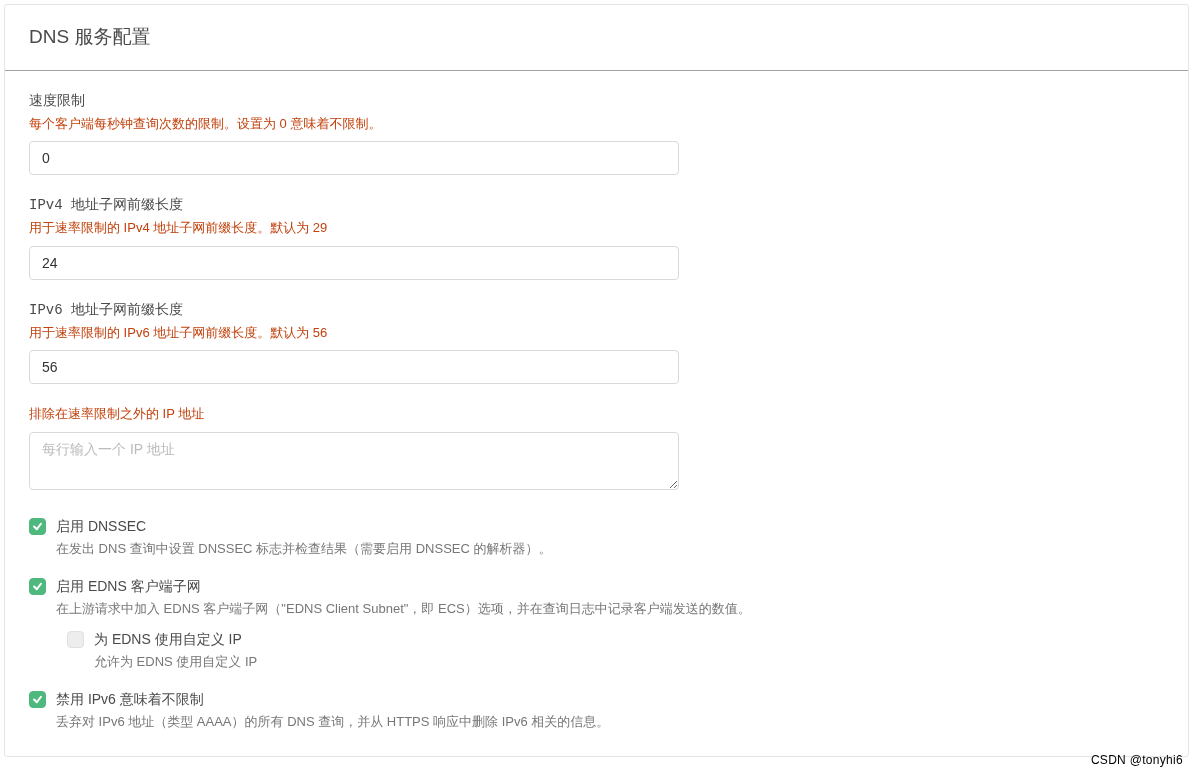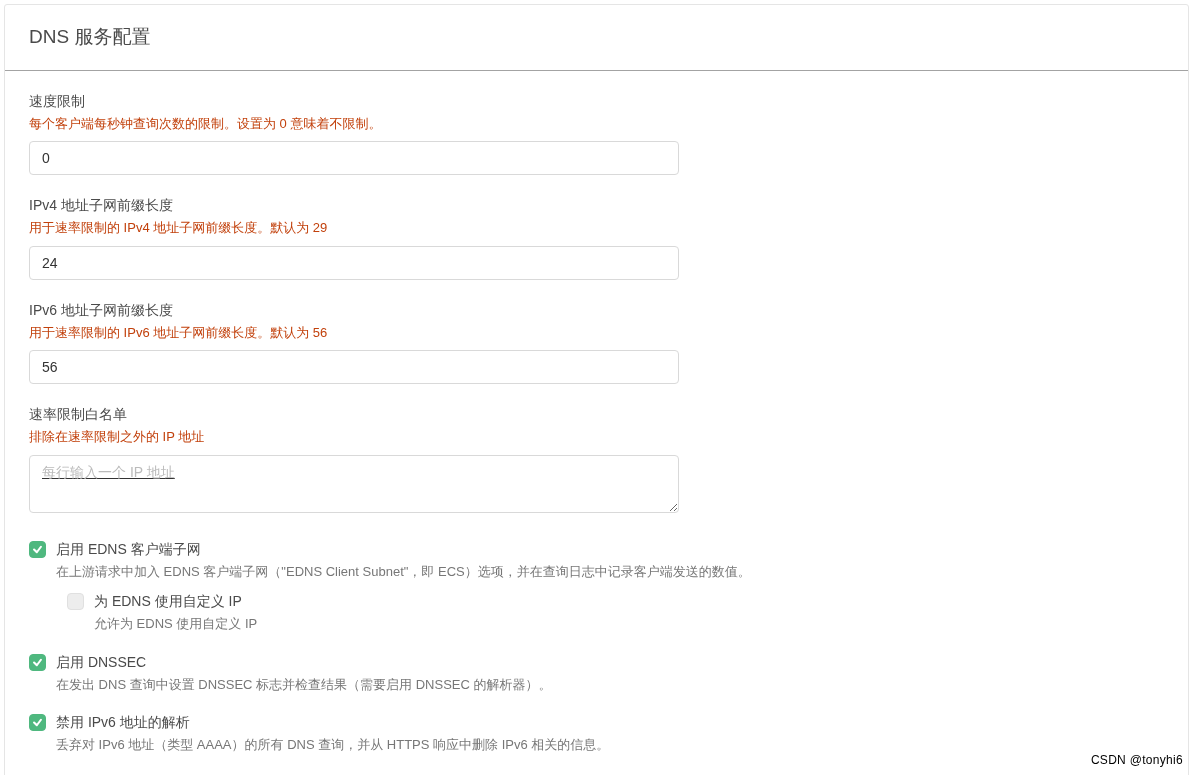--- a/index.html
+++ b/index.html
@@ -34,20 +34,21 @@
     }
     .form-group {
       margin-bottom: 20px;
     }
     .form-label {
       display: block;
       font-size: 14px;
       color: #4a4a4a;
       margin-bottom: 2px;
       font-weight: 500;
+      font-family: Liberation Mono, monospace;
     }
     .form-desc {
       display: block;
       font-size: 13px;
       color: #c2410c;
       margin-bottom: 8px;
     }
     .form-control {
       width: 650px;
       padding: 8px 12px;
@@ -62,21 +63,20 @@
       width: 650px;
       min-height: 58px;
       padding: 8px 12px;
       font-size: 14px;
       color: #333;
       border: 1px solid #d9d9d9;
       border-radius: 4px;
       resize: vertical;
       font-family: inherit;
       outline: none;
-      text-decoration: underline;
     }
     .form-textarea::placeholder {
       color: #bbb;
     }
     .checkbox-group {
       margin-bottom: 18px;
     }
     .checkbox-row {
       display: flex;
       align-items: flex-start;
@@ -159,23 +159,36 @@
       <input type="text" class="form-control" value="24" style="">
     </div>
 
     <div class="form-group">
       <label class="form-label">IPv6 地址子网前缀长度</label>
       <span class="form-desc">用于速率限制的 IPv6 地址子网前缀长度。默认为 56</span>
       <input type="text" class="form-control" value="56" style="">
     </div>
 
     <div class="form-group">
-      <label class="form-label">速率限制白名单</label>
       <span class="form-desc">排除在速率限制之外的 IP 地址</span>
       <textarea class="form-textarea" placeholder="每行输入一个 IP 地址" style=""></textarea>
+    </div>
+
+    <div class="checkbox-group">
+      <div class="checkbox-row">
+        <span class="checkbox checked">
+          <svg viewBox="0 0 16 16">
+              <polyline points="3,8 7,12 13,4"></polyline>
+            </svg>
+        </span>
+        <div class="checkbox-content">
+          <span class="checkbox-label">启用 DNSSEC</span>
+          <span class="checkbox-desc">在发出 DNS 查询中设置 DNSSEC 标志并检查结果（需要启用 DNSSEC 的解析器）。</span>
+        </div>
+      </div>
     </div>
 
     <div class="checkbox-group">
       <div class="checkbox-row">
         <span class="checkbox checked">
           <svg viewBox="0 0 16 16">
               <polyline points="3,8 7,12 13,4"></polyline>
             </svg>
         </span>
         <div class="checkbox-content">
@@ -187,43 +200,29 @@
         <div class="checkbox-row">
           <span class="checkbox unchecked"></span>
           <div class="checkbox-content">
             <span class="checkbox-label">为 EDNS 使用自定义 IP</span>
             <span class="checkbox-desc">允许为 EDNS 使用自定义 IP</span>
           </div>
         </div>
       </div>
     </div>
 
-    <div class="checkbox-group">
-      <div class="checkbox-row">
-        <span class="checkbox checked">
-          <svg viewBox="0 0 16 16">
-              <polyline points="3,8 7,12 13,4"></polyline>
-            </svg>
-        </span>
-        <div class="checkbox-content">
-          <span class="checkbox-label">启用 DNSSEC</span>
-          <span class="checkbox-desc">在发出 DNS 查询中设置 DNSSEC 标志并检查结果（需要启用 DNSSEC 的解析器）。</span>
-        </div>
-      </div>
-    </div>
-
     <div class="checkbox-group" style="margin-bottom:0;">
       <div class="checkbox-row">
         <span class="checkbox checked">
           <svg viewBox="0 0 16 16">
               <polyline points="3,8 7,12 13,4"></polyline>
             </svg>
         </span>
         <div class="checkbox-content">
-          <span class="checkbox-label">禁用 IPv6 地址的解析</span>
+          <span class="checkbox-label">禁用 IPv6 意味着不限制</span>
           <span class="checkbox-desc">丢弃对 IPv6 地址（类型 AAAA）的所有 DNS 查询，并从 HTTPS 响应中删除 IPv6 相关的信息。</span>
         </div>
       </div>
     </div>
 
   </div>
 </div>
 
 <div class="watermark">CSDN @tonyhi6</div>
 

